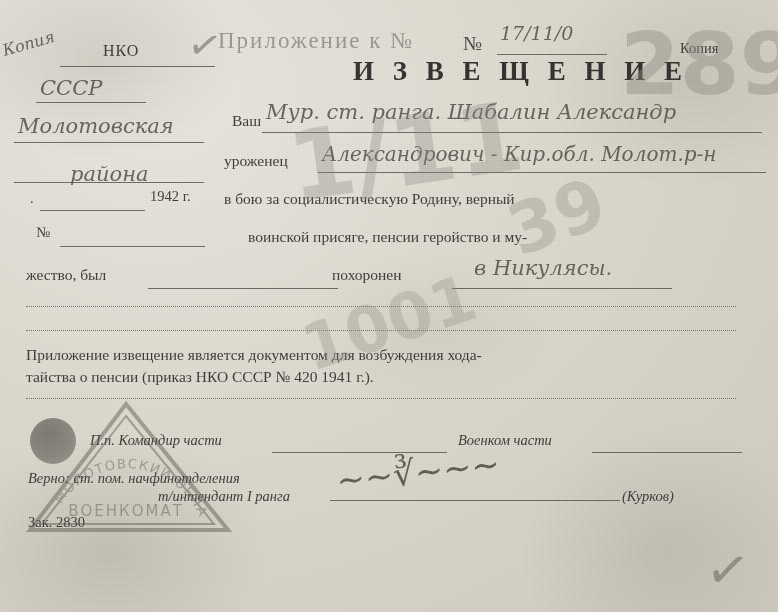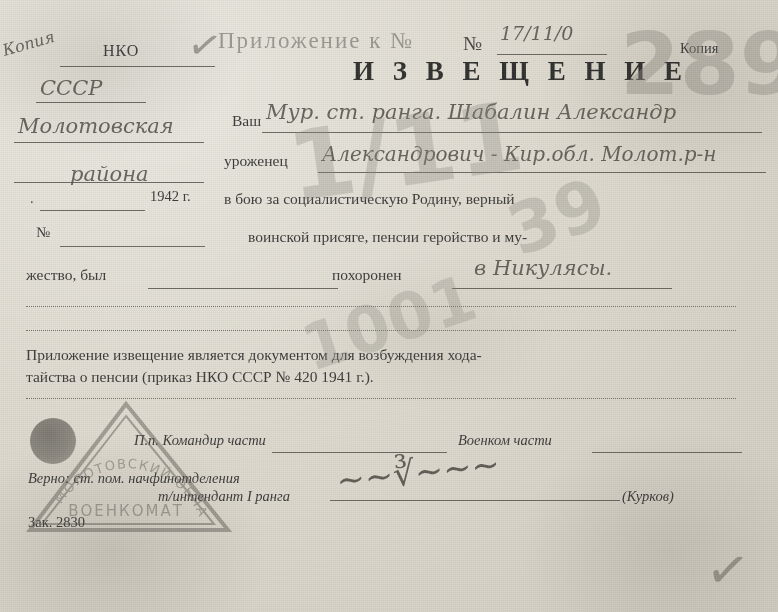--- a/index.html
+++ b/index.html
@@ -124,21 +124,21 @@
   <div class="solidline" style="left:452px;top:288px;width:220px;"></div>
 
   <div class="dotted" style="left:26px;top:306px;width:710px;"></div>
   <div class="dotted" style="left:26px;top:330px;width:710px;"></div>
 
   <div class="pt med" style="left:26px;top:346px;">Приложение извещение является документом для возбуждения хода-</div>
   <div class="pt med" style="left:26px;top:368px;">тайства о пенсии (приказ НКО СССР № 420 1941 г.).</div>
 
   <div class="dotted" style="left:26px;top:398px;width:710px;"></div>
 
-  <div class="pt small" style="left:90px;top:432px;font-style:italic;margin-left:44px;">П.п. Командир части</div>
+  <div class="pt small" style="left:90px;top:432px;font-style:italic;">П.п. Командир части</div>
   <div class="solidline" style="left:272px;top:452px;width:175px;"></div>
   <div class="pt small" style="left:458px;top:432px;font-style:italic;">Военком части</div>
   <div class="solidline" style="left:592px;top:452px;width:150px;"></div>
 
   <div class="pt small" style="left:28px;top:470px;font-style:italic;">Верно: ст. пом. начфинотделения</div>
   <div class="pt small" style="left:158px;top:488px;font-style:italic;">т/интендант I ранга</div>
   <div class="solidline" style="left:330px;top:500px;width:290px;"></div>
   <div class="pt small" style="left:622px;top:488px;font-style:italic;">(Курков)</div>
   <div class="hw hw-ink" style="left:336px;top:452px;font-size:34px;transform:rotate(-6deg);">∼∼∛∼∼∼</div>
   <div class="pt small" style="left:28px;top:514px;">Зак. 2830</div>

